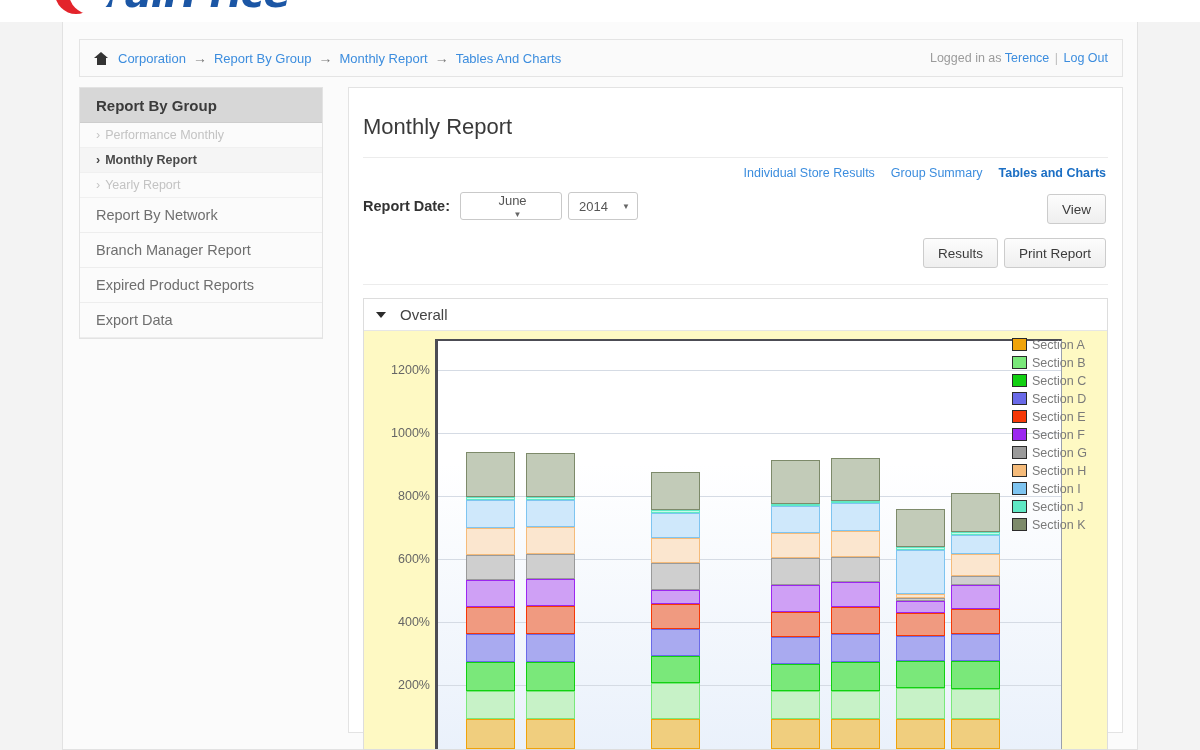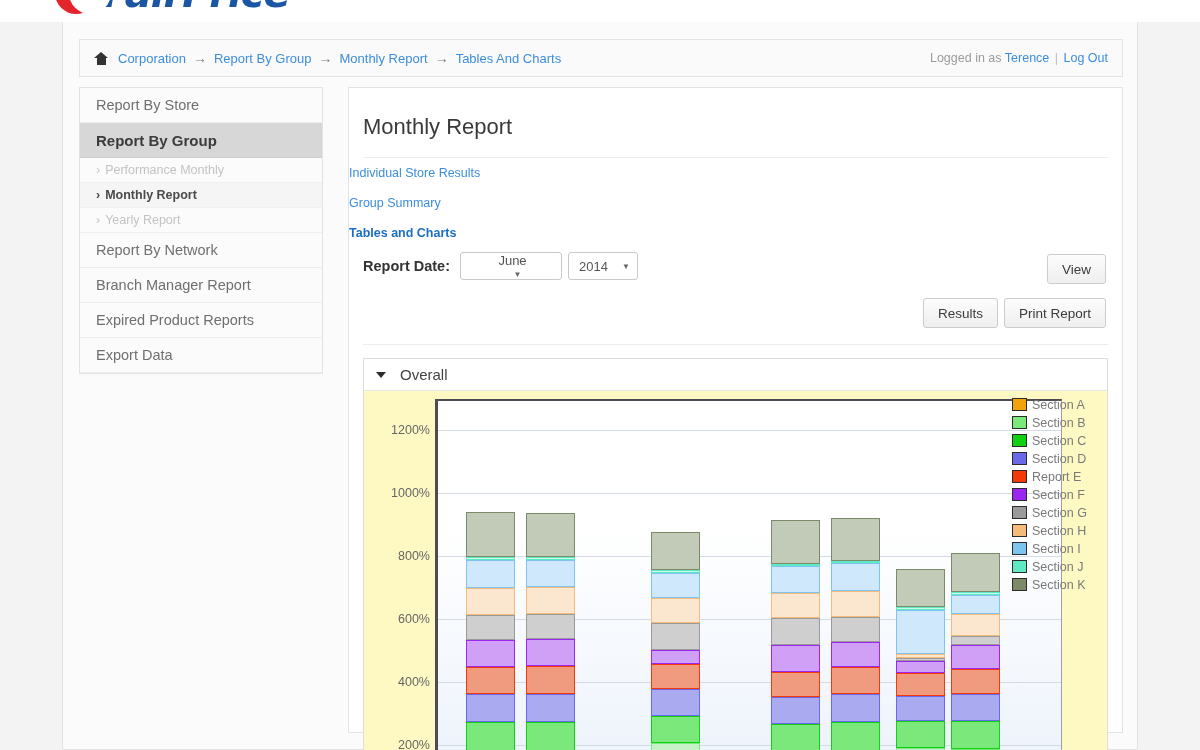--- a/index.html
+++ b/index.html
@@ -83,21 +83,21 @@
   #content {
     position:absolute; left:285px; top:65px; width:775px; height:646px;
     background:#fff; border:1px solid #e3e3e3;
   }
   #page-title {
     margin:26px 0 0 14px; font-size:22px; font-weight:normal; color:#3a3a3a;
   }
   #title-rule { margin:17px 14px 0 14px; border-top:1px solid #ececec; }
   #tabs {
     display:flex; justify-content:flex-end; gap:16px;
-    padding:8px 16px 0 0; font-size:12.5px;flex-direction:column;
+    padding:8px 16px 0 0; font-size:12.5px;
   }
   #tabs a { color:#3c8dde; text-decoration:none; }
   #tabs a.active { font-weight:bold; color:#1c6fc4; }
 
   #controls { position:relative; height:92px; margin-top:12px; }
   #date-row { display:flex; align-items:center; padding-left:14px; }
   #date-label { font-weight:bold; font-size:14.5px; color:#333; margin-right:10px; }
   .sel {
     height:28px; border:1px solid #c9c9c9; border-radius:3px;
     background:#fff; display:flex; align-items:center;
@@ -187,23 +187,20 @@
     </div>
     <div id="login-info">
       <span>Logged in as</span>
       <a href="#">Terence</a>
       <span class="pipe">|</span>
       <a href="#">Log Out</a>
     </div>
   </div>
 
   <div id="sidebar">
-      <div class="nav-item">
-        <span>Report By Store</span>
-      </div>
       <div class="nav-item active">
         <span>Report By Group</span>
       </div>
       <div class="nav-sub">
         <span class="ar">›</span>
         <span>Performance Monthly</span>
       </div>
       <div class="nav-sub cur">
         <span class="ar">›</span>
         <span>Monthly Report</span>
@@ -386,21 +383,21 @@
               <div class="leg-row">
                 <span class="leg-sw" style="background: rgb(18, 208, 18);"></span>
                 <span class="leg-lb">Section C</span>
               </div>
               <div class="leg-row">
                 <span class="leg-sw" style="background: rgb(106, 106, 232);"></span>
                 <span class="leg-lb">Section D</span>
               </div>
               <div class="leg-row">
                 <span class="leg-sw" style="background: rgb(245, 56, 7);"></span>
-                <span class="leg-lb">Report E</span>
+                <span class="leg-lb">Section E</span>
               </div>
               <div class="leg-row">
                 <span class="leg-sw" style="background: rgb(156, 39, 240);"></span>
                 <span class="leg-lb">Section F</span>
               </div>
               <div class="leg-row">
                 <span class="leg-sw" style="background: rgb(154, 154, 154);"></span>
                 <span class="leg-lb">Section G</span>
               </div>
               <div class="leg-row">

